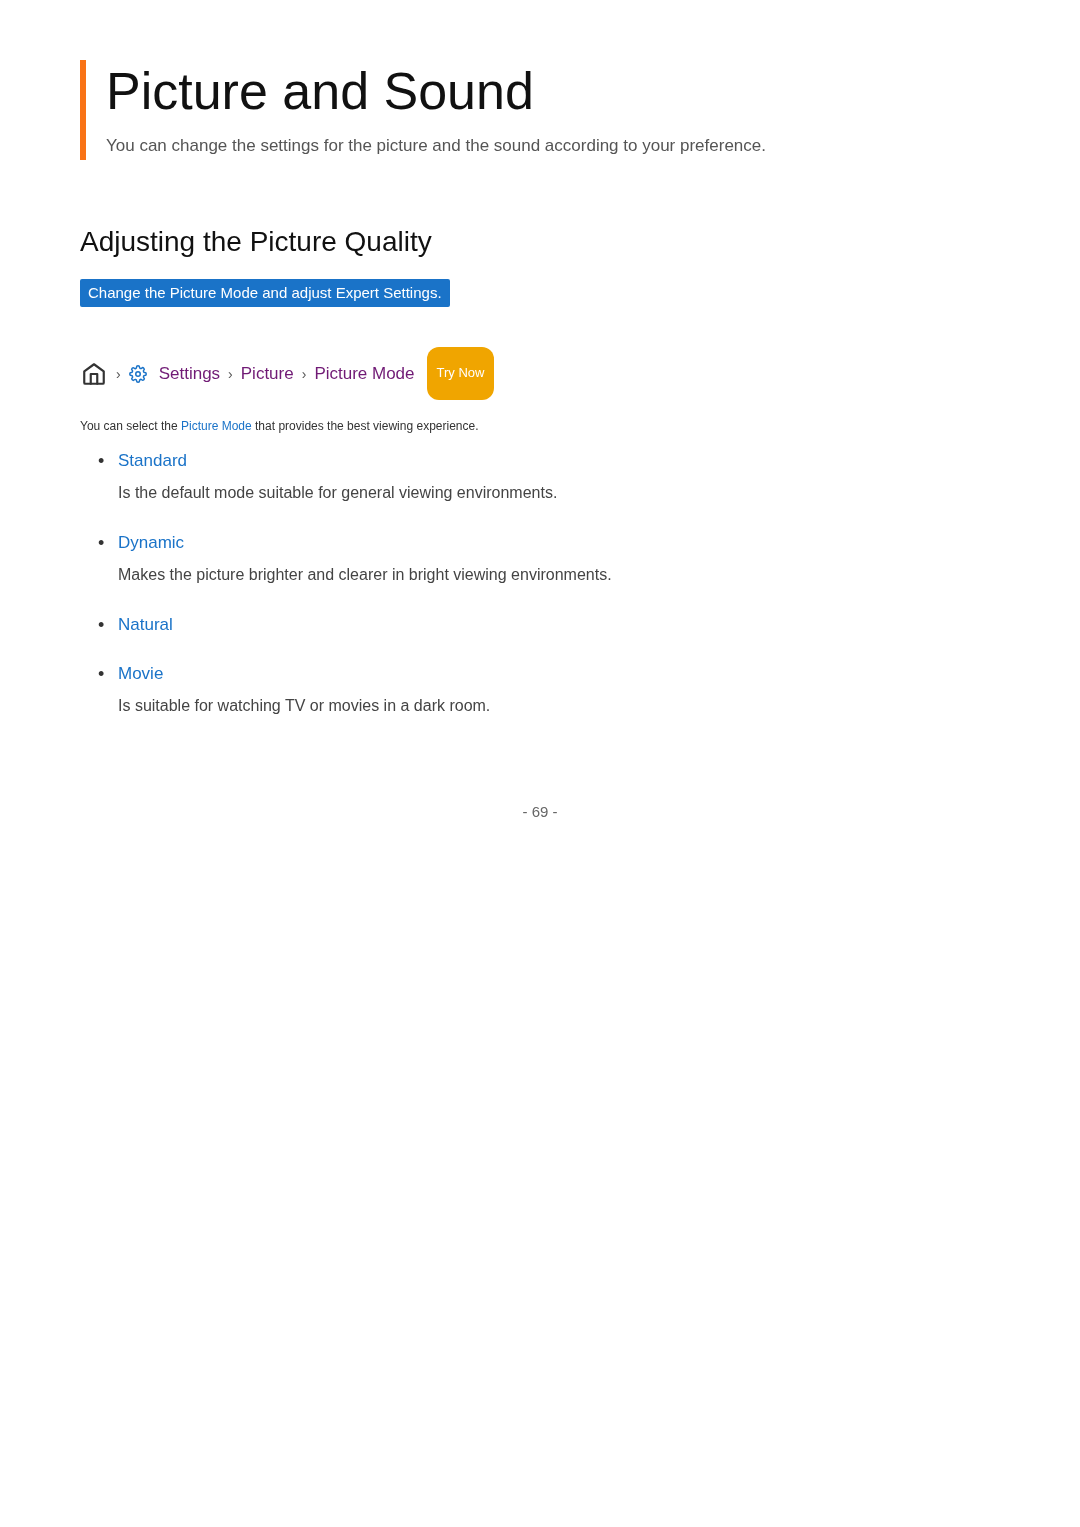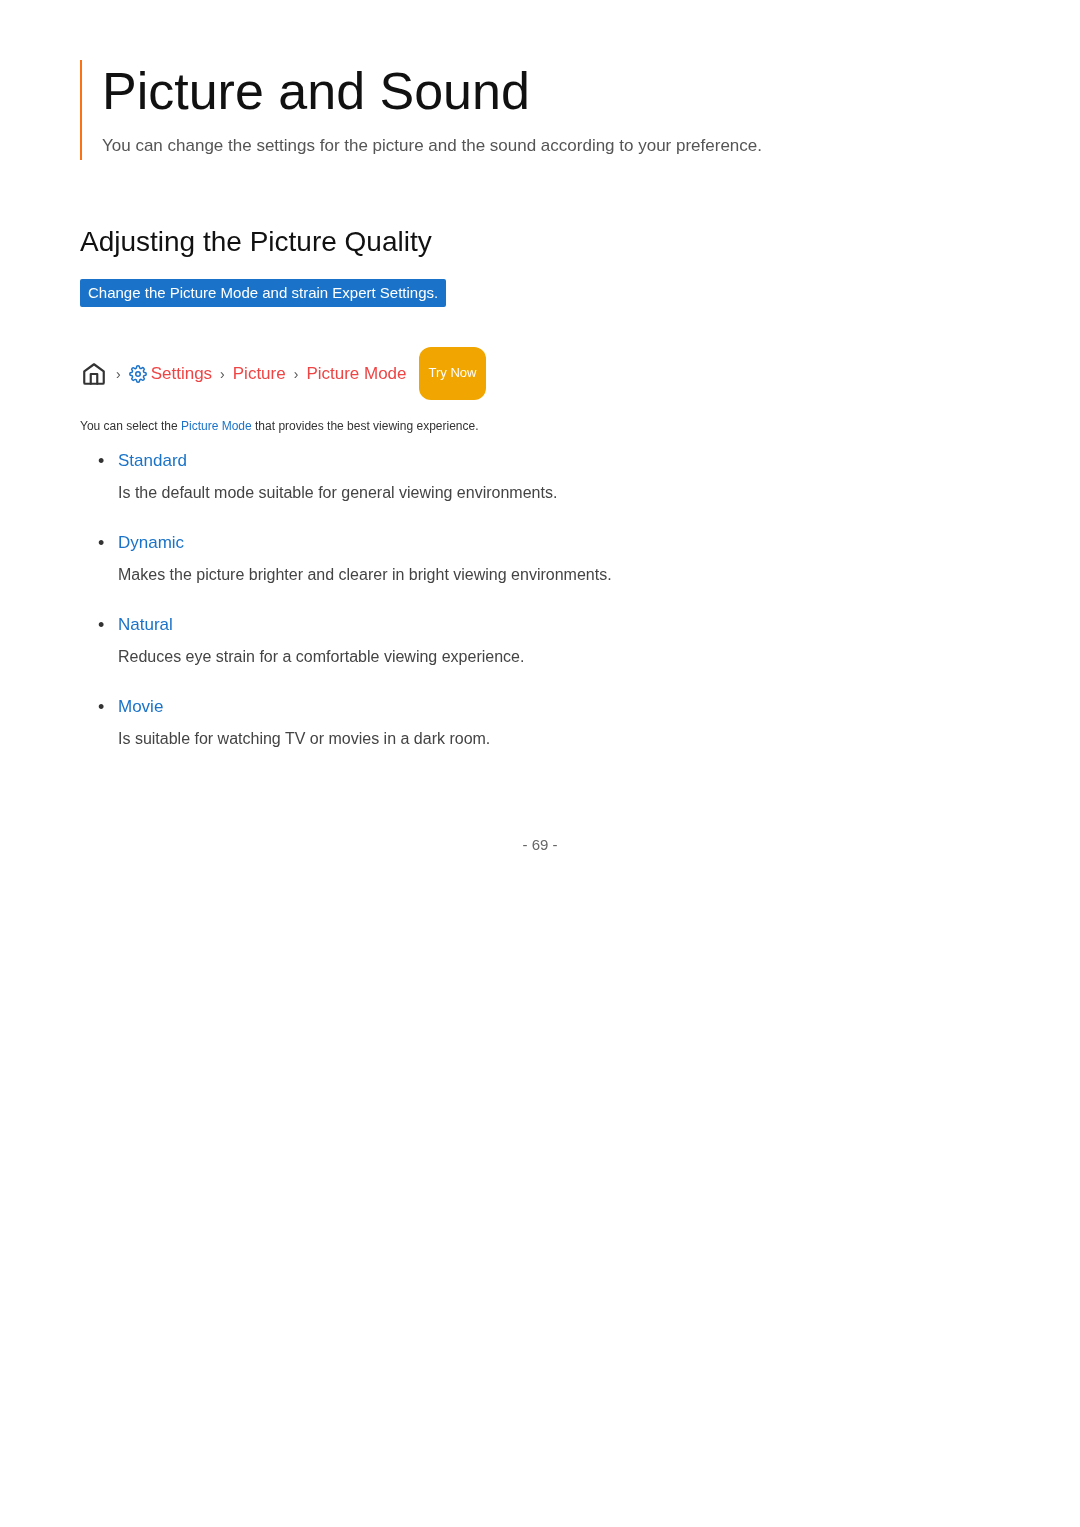--- a/index.html
+++ b/index.html
@@ -13,21 +13,21 @@
       font-family: 'Arial', sans-serif;
       width: 1080px;
       min-height: 1527px;
       padding: 60px 80px 60px 80px;
       color: #333333;
       font-size: 18px;
       line-height: 1.6;
     }
 
     .page-title-container {
-      border-left: 2px solid #f97316;
+      border-left: 6px solid #f97316;
       padding-left: 20px;
       margin-bottom: 20px;
     }
 
     .page-title {
       font-size: 52px;
       font-weight: 300;
       color: #111111;
       line-height: 1.2;
     }
@@ -88,26 +88,26 @@
       height: 26px;
     }
 
     .chevron {
       font-size: 14px;
       color: #555555;
       margin: 0 2px;
     }
 
     .breadcrumb-link {
-      color: #ef4444;
+      color: #701a75;
       font-size: 17px;
       text-decoration: none;
       display: flex;
       align-items: center;
-      gap: 4px;
+      gap: 12px;
     }
 
     .gear-icon {
       display: inline-flex;
       align-items: center;
     }
 
     .try-now-badge {
       background-color: #f0a500;
       color: #ffffff;
@@ -174,21 +174,21 @@
 </head>
 <body>
 
 <div class="page-title-container">
   <h1 class="page-title">Picture and Sound</h1>
   <p class="page-subtitle">You can change the settings for the picture and the sound according to your preference.</p>
 </div>
 
 <div class="section-gap">
   <h2 class="section-title">Adjusting the Picture Quality</h2>
-  <span class="section-highlight">Change the Picture Mode and strain Expert Settings.</span>
+  <span class="section-highlight">Change the Picture Mode and adjust Expert Settings.</span>
 </div>
 
 <div>
 
   <div class="breadcrumb-row">
 
     <span class="home-icon">
       <svg viewBox="0 0 24 24" fill="none" stroke="#333" stroke-width="2" stroke-linecap="round" stroke-linejoin="round">
         <path d="M3 9.5L12 3l9 6.5V20a1 1 0 0 1-1 1H4a1 1 0 0 1-1-1V9.5z"></path>
         <polyline points="9,21 9,12 15,12 15,21"></polyline>
@@ -232,21 +232,20 @@
     <li>
       <span class="bullet-term">Standard</span>
       <span class="bullet-desc">Is the default mode suitable for general viewing environments.</span>
     </li>
     <li>
       <span class="bullet-term">Dynamic</span>
       <span class="bullet-desc">Makes the picture brighter and clearer in bright viewing environments.</span>
     </li>
     <li>
       <span class="bullet-term">Natural</span>
-      <span class="bullet-desc">Reduces eye strain for a comfortable viewing experience.</span>
     </li>
     <li>
       <span class="bullet-term">Movie</span>
       <span class="bullet-desc">Is suitable for watching TV or movies in a dark room.</span>
     </li>
   </ul>
 </div>
 
 <div class="page-footer">
   <span>- 69 -</span>

